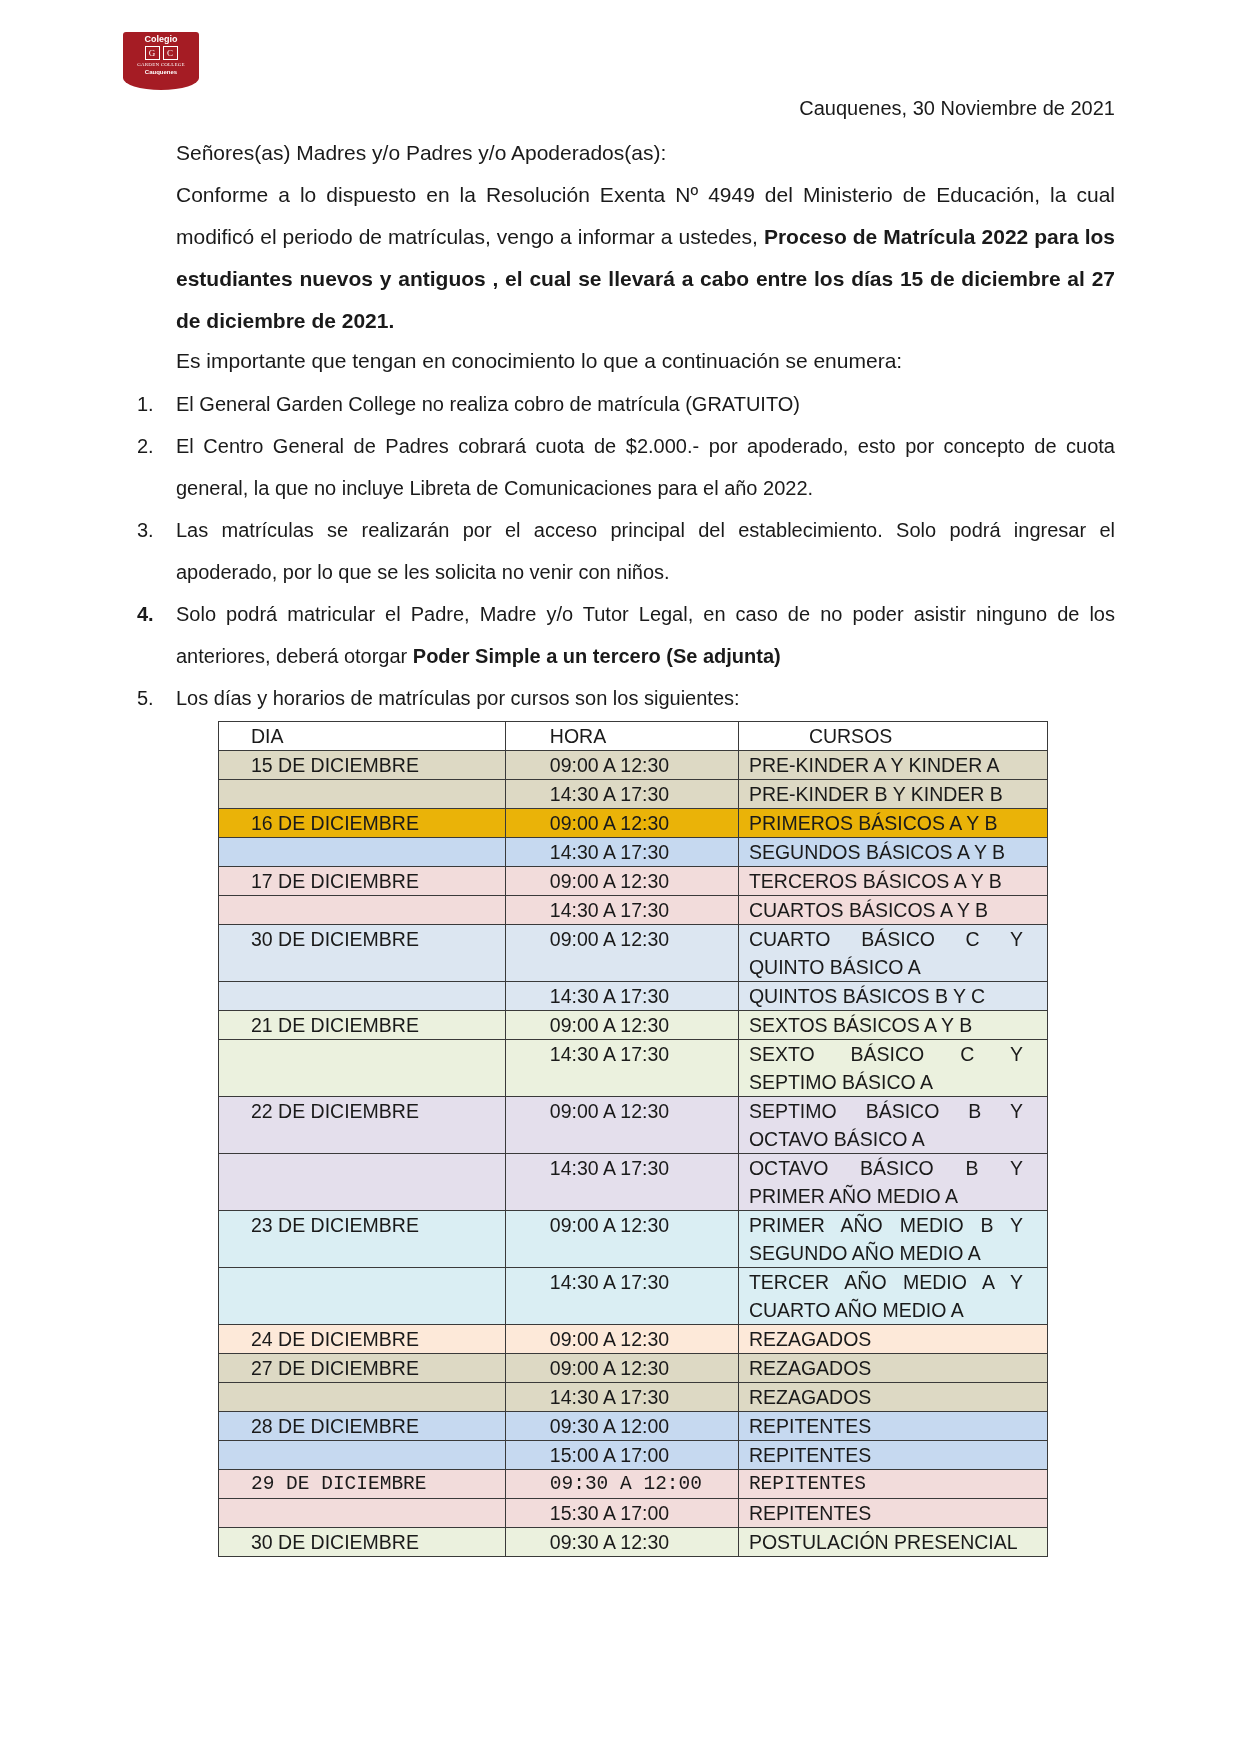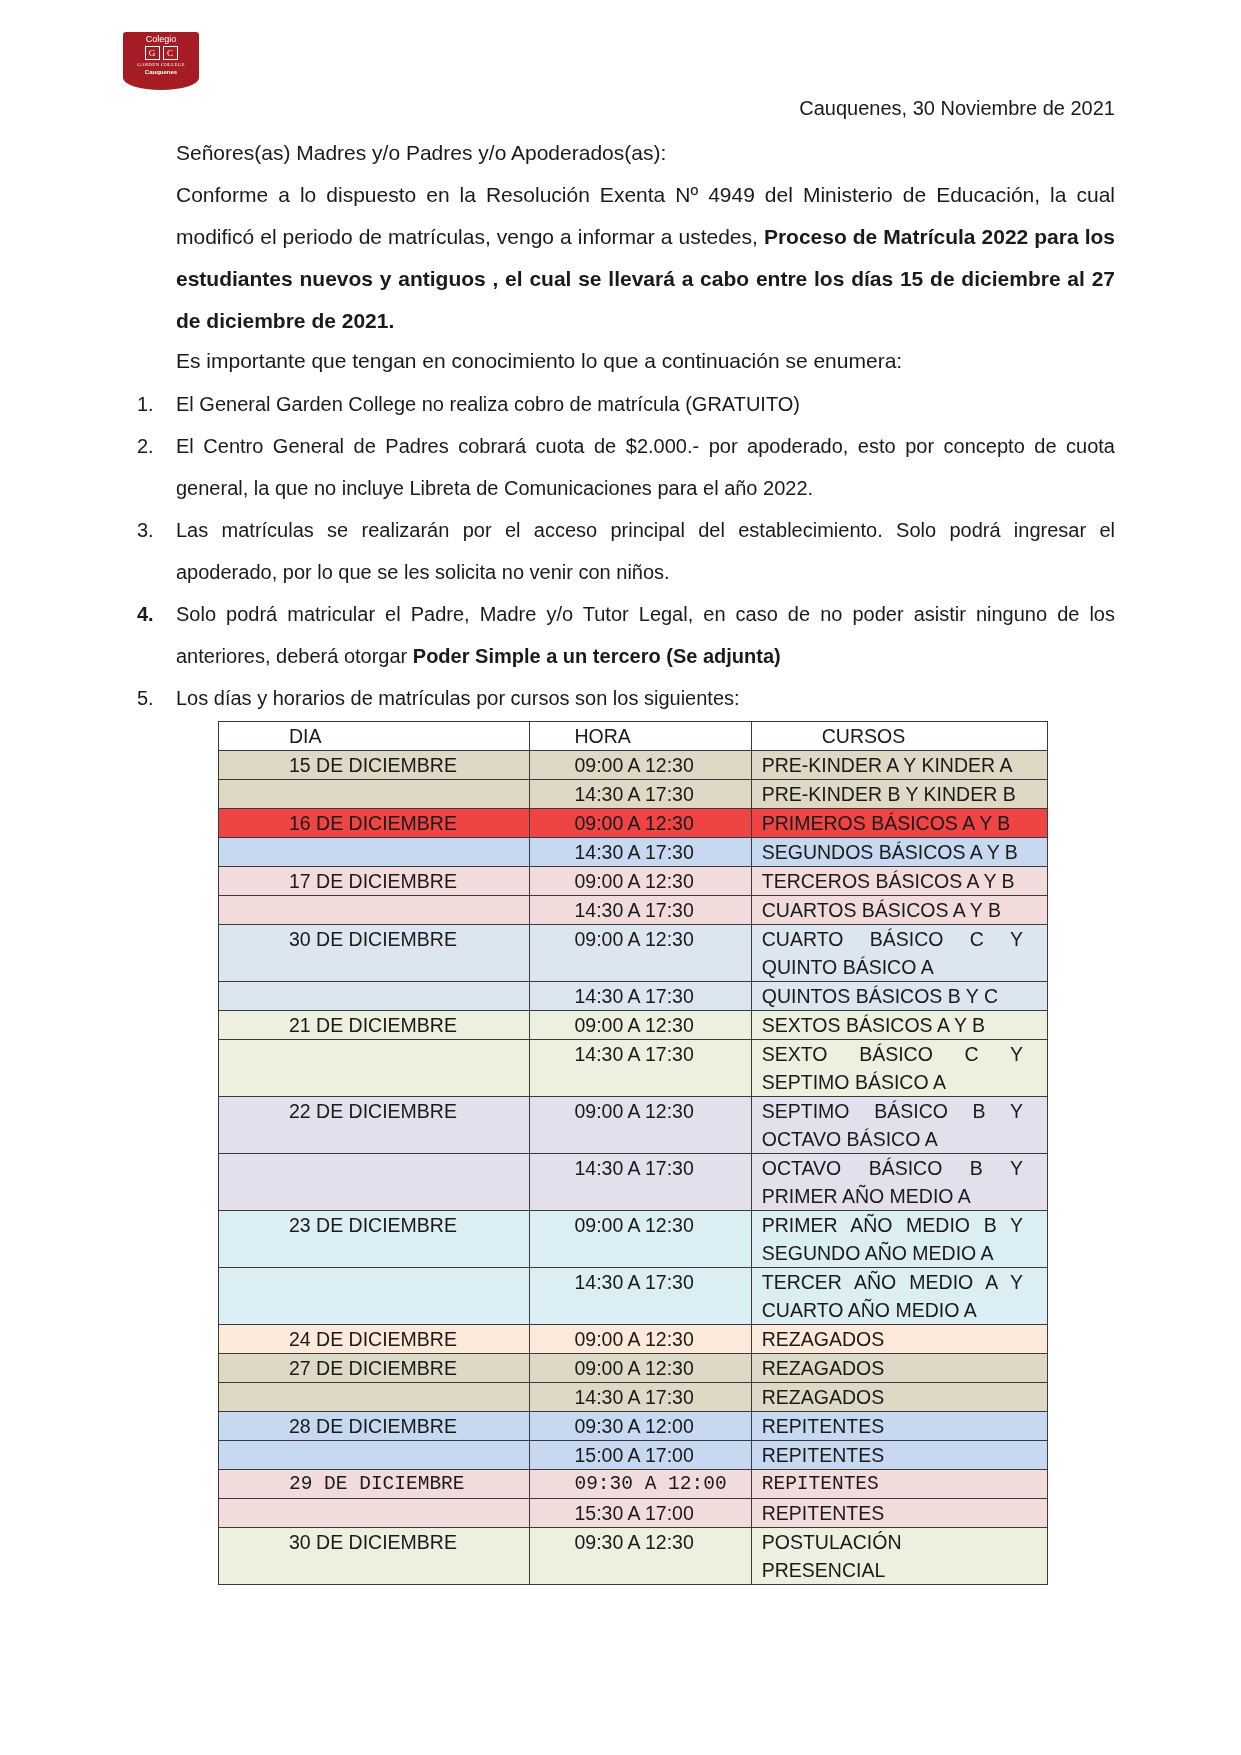--- a/index.html
+++ b/index.html
@@ -5,21 +5,21 @@
   html, body { margin: 0; padding: 0; background: #ffffff; }
   body {
     width: 1241px; height: 1755px; position: relative; overflow: hidden;
     font-family: "Liberation Sans", sans-serif; color: #1a1a1a;
   }
   .logo {
     position: absolute; left: 123px; top: 32px; width: 76px; height: 58px;
     background: #a51c24; border-radius: 3px 3px 38px 38px / 3px 3px 12px 12px;
     color: #fff; text-align: center; box-sizing: border-box; padding-top: 2px;
   }
-  .logo .l1 { font-size: 9px; font-weight: normal; line-height: 10px; }
+  .logo .l1 { font-size: 9px; font-weight: bold; line-height: 10px; }
   .logo .mark {
     display: flex; justify-content: center; gap: 3px; margin: 2px 0 1px;
   }
   .logo .mark span {
     display: inline-block; width: 13px; height: 12px; border: 1px solid #fff;
     font-family: "Liberation Serif", serif; font-size: 9px; line-height: 12px;
   }
   .logo .l3 { font-family: "Liberation Serif", serif; font-size: 5px; line-height: 7px; letter-spacing: 0.2px; }
   .logo .l4 { font-size: 6px; font-weight: bold; line-height: 8px; }
 
@@ -38,21 +38,21 @@
   .list li .num { position: absolute; left: 0; top: 0; }
   .list li .num.bold { font-weight: bold; }
 
   table.sched {
     position: absolute; left: 218px; top: 721px; width: 830px;
     border-collapse: collapse; font-size: 19.5px; line-height: 28px;
   }
   table.sched td {
     border: 1.5px solid #3a3a3a; padding: 0 10px; vertical-align: top; height: 28px;
   }
-  table.sched td.c1 { width: 280px; padding-left: 70px; }
+  table.sched td.c1 { width: 280px; padding-left: 32px; }
   table.sched td.c2 { width: 210px; padding-left: 44px; }
   table.sched td.c3 { width: 249px; text-align: justify; text-align-last: left; padding-right: 24px; }
   table.sched tr.head td { background: #ffffff; }
   table.sched tr.head td.c3 { padding-left: 70px; }
 </style>
 </head>
 <body>
 
 <div class="logo">
   <div class="l1">Colegio</div>
@@ -90,21 +90,21 @@
   <tr style="background: rgb(221, 217, 196);">
         <td class="c1">15 DE DICIEMBRE</td>
         <td class="c2">09:00 A 12:30</td>
         <td class="c3">PRE-KINDER A Y KINDER A</td>
       </tr>
       <tr style="background: rgb(221, 217, 196);">
         <td class="c1"></td>
         <td class="c2">14:30 A 17:30</td>
         <td class="c3">PRE-KINDER B Y KINDER B</td>
       </tr>
-      <tr style="background: #ef4444; margin-top: 12px;">
+      <tr style="background: #eab308; margin-top: 12px;">
         <td class="c1">16 DE DICIEMBRE</td>
         <td class="c2">09:00 A 12:30</td>
         <td class="c3">PRIMEROS BÁSICOS A Y B</td>
       </tr>
       <tr style="background: rgb(198, 217, 240);">
         <td class="c1"></td>
         <td class="c2">14:30 A 17:30</td>
         <td class="c3">SEGUNDOS BÁSICOS A Y B</td>
       </tr>
       <tr style="background: rgb(242, 220, 219); border-radius: 11px;">

